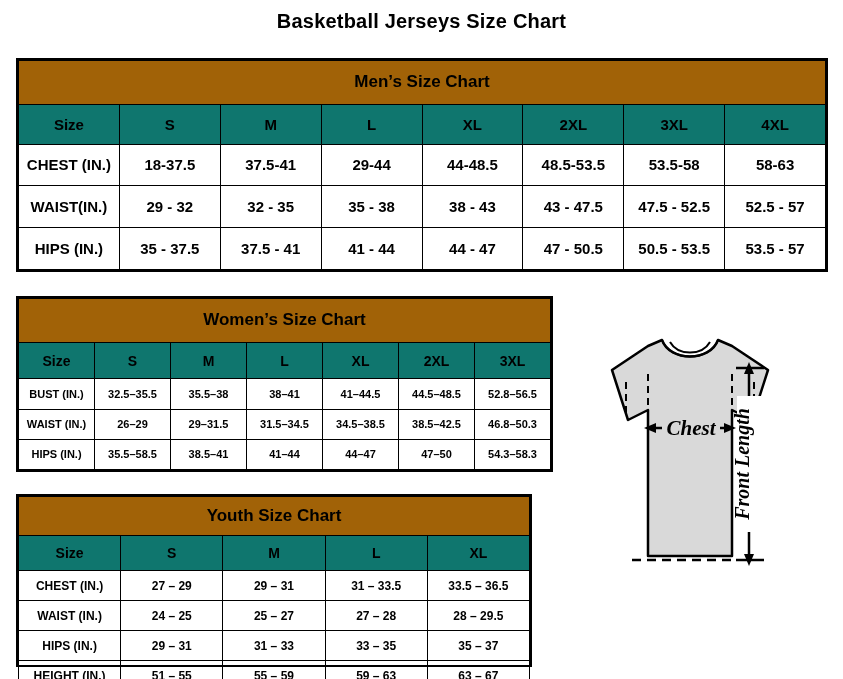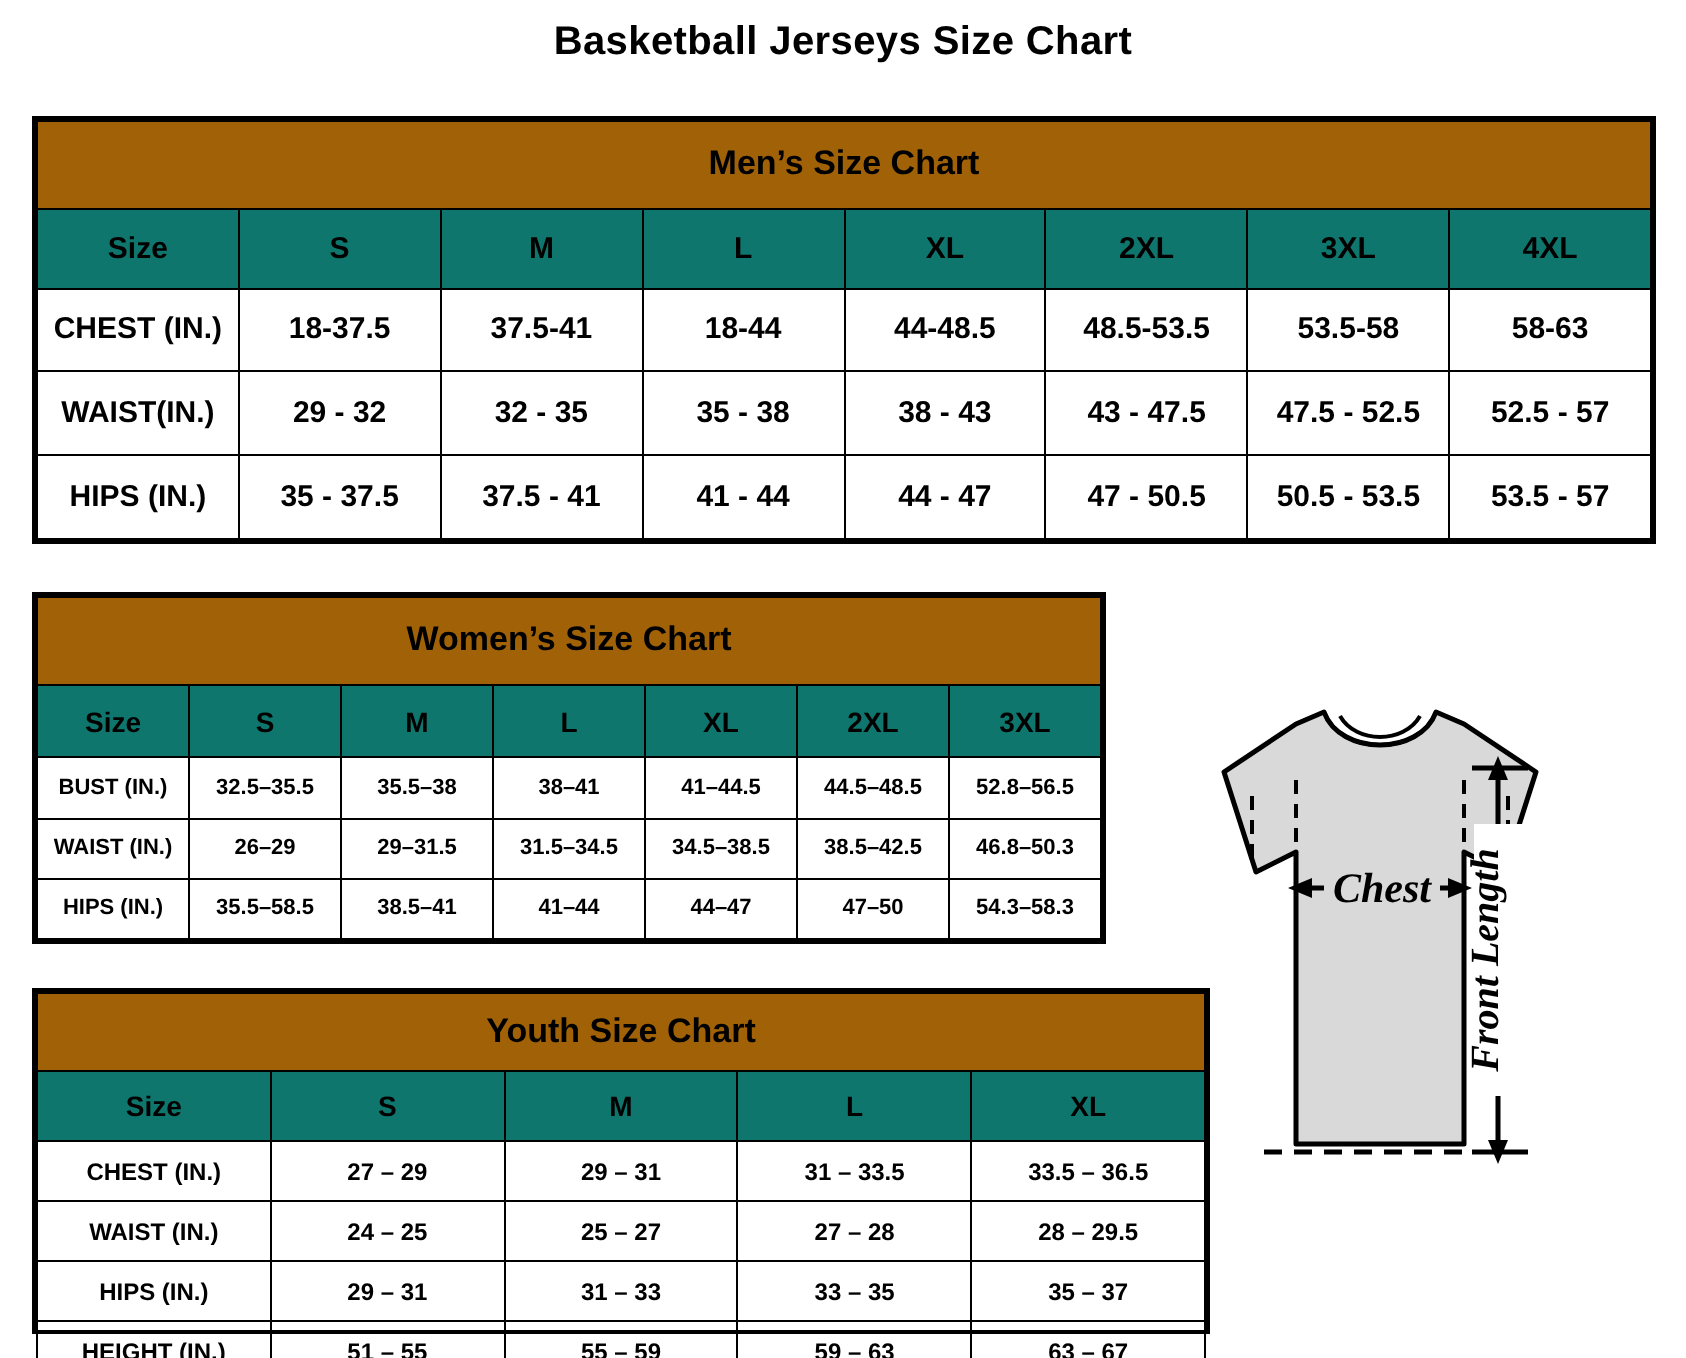--- a/index.html
+++ b/index.html
@@ -71,33 +71,33 @@
     height: 176px;
   }
   #womens-chart .caption-cell { height: 34px; font-size: 17px; }
   #womens-chart .head-row td { font-size: 14px; height: 28px; }
   #womens-chart .data-row td { font-size: 11px; height: 22px; }
   #womens-chart .row-label { font-size: 11px; }
   
   #youth-chart {
     left: 16px;
     top: 494px;
-    width: 589px;
+    width: 516px;
     height: 173px;
   }
   #youth-chart .caption-cell { height: 34px; font-size: 17px; }
   #youth-chart .head-row td { font-size: 14px; height: 30px; }
   #youth-chart .data-row td { font-size: 12px; height: 25px; }
   #youth-chart .row-label { font-size: 12px; }
 
   
   #shirt-diagram {
     position: absolute;
     left: 540px;
-    top: 340px;
+    top: 324px;
     width: 300px;
     height: 330px;
   }
   #shirt-diagram svg { display: block; }
 </style>
 </head>
 <body>
 
 <h1 id="page-title">Basketball Jerseys Size Chart</h1>
 
@@ -114,21 +114,21 @@
       <td>L</td>
       <td>XL</td>
       <td>2XL</td>
       <td>3XL</td>
       <td>4XL</td>
     </tr>
     <tr class="data-row">
       <td class="row-label">CHEST (IN.)</td>
       <td>18-37.5</td>
       <td>37.5-41</td>
-      <td>18-44</td>
+      <td>29-44</td>
       <td>44-48.5</td>
       <td>48.5-53.5</td>
       <td>53.5-58</td>
       <td>58-63</td>
     </tr>
     <tr class="data-row">
       <td class="row-label">WAIST(IN.)</td>
       <td>29 - 32</td>
       <td>32 - 35</td>
       <td>35 - 38</td>

